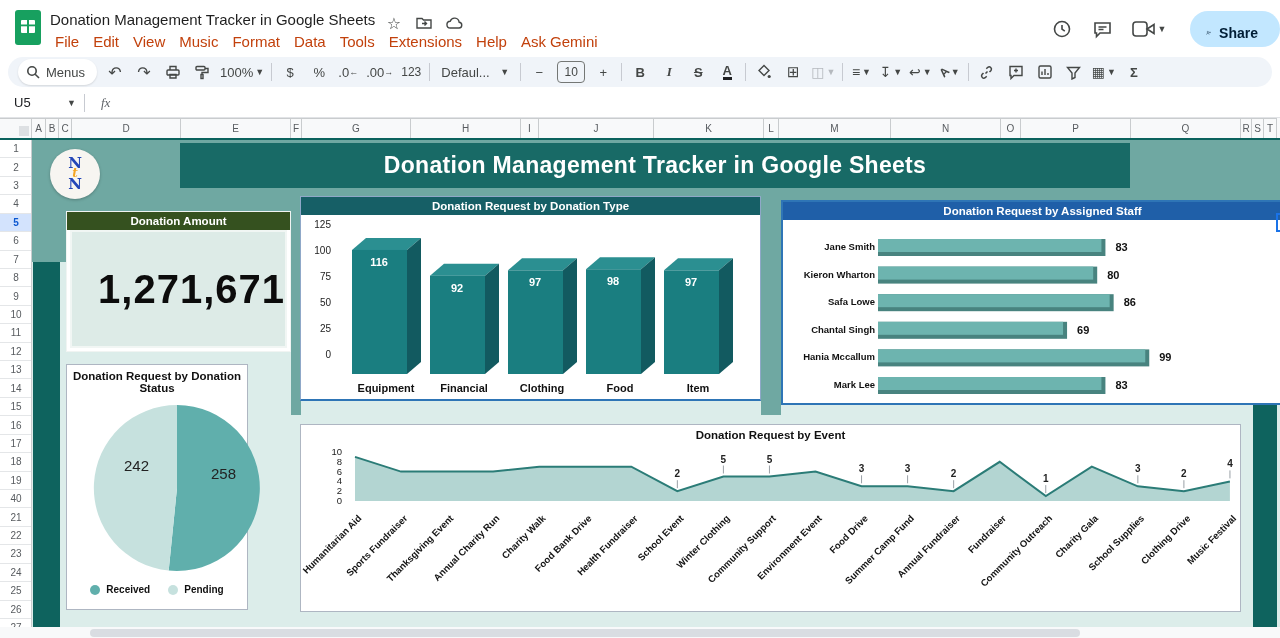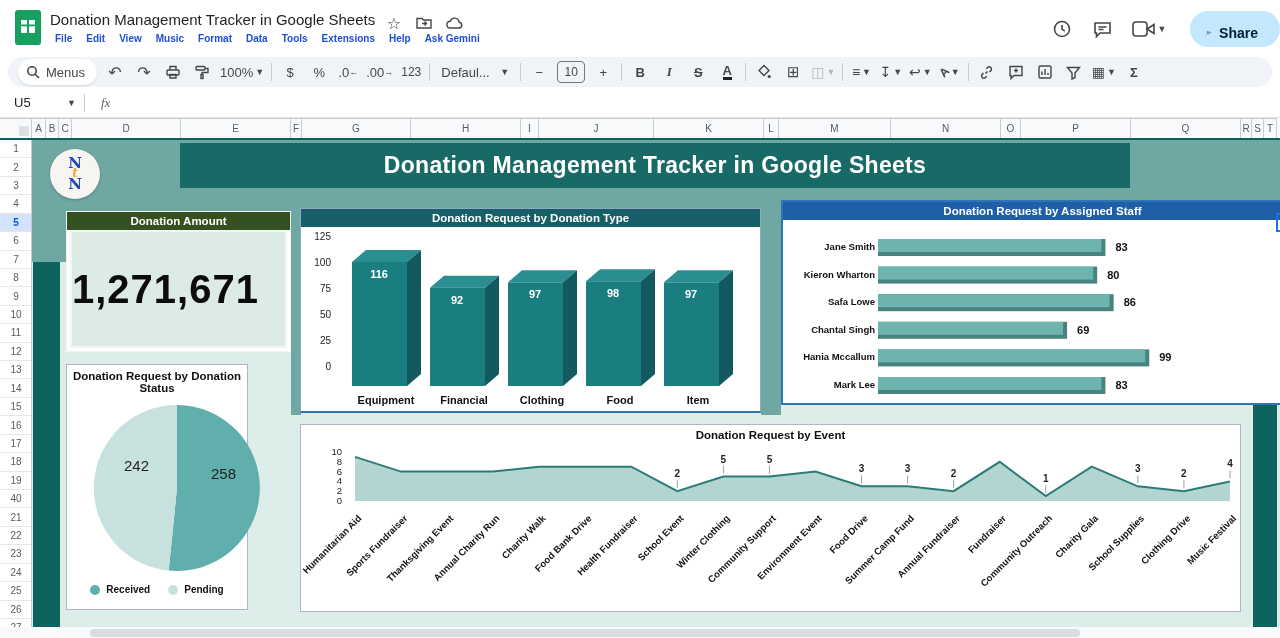--- a/index.html
+++ b/index.html
@@ -7,21 +7,21 @@
   body { font-family:"Liberation Sans","DejaVu Sans",sans-serif; }
   #app { position:relative; width:1280px; height:638px; overflow:hidden; background:#fff; }
 
   
   .topbar { position:absolute; left:0; top:0; width:1280px; height:56px; background:#fff; }
   .sheets-logo { position:absolute; left:15px; top:10px; width:26px; height:35px; }
   .doc-title { position:absolute; left:50px; top:11px; font-size:15px; color:#1f1f1f; white-space:nowrap; }
   .title-icons { position:absolute; left:384px; top:13px; display:flex; gap:10px; align-items:center; color:#444746; }
   .title-icons .tic { width:20px; height:20px; display:flex; align-items:center; justify-content:center; font-size:16px; }
   .menubar { position:absolute; left:48px; top:31px; height:20px; display:flex; }
-  .menubar span { font-size:10px; color:#1d4ed8; padding:2px 7px; border-radius:4px; cursor:default;font-weight:bold; }
+  .menubar span { font-size:15px; color:#c2410c; padding:2px 7px; border-radius:4px; cursor:default; }
   .top-right { position:absolute; right:0; top:12px; height:34px; display:flex; align-items:center; gap:16px; }
   .tr-icon { width:24px; height:24px; display:flex; align-items:center; justify-content:center; color:#444746; }
   .share-pill { display:flex; align-items:center; gap:8px; background:#c2e7ff; color:#001d35; font-size:14px; font-weight:bold;
                 height:36px; padding:8px 22px 0 16px; border-radius:18px; margin-left:6px; width:90px; }
 
   
   .toolbar { position:absolute; left:8px; top:57px; width:1264px; height:30px; background:#f0f4f9; border-radius:15px;
              display:flex; align-items:center; gap:7px; padding:0 10px; color:#444746; font-size:13px; }
   .tb { height:24px; min-width:22px; display:flex; align-items:center; justify-content:center; border-radius:4px; white-space:nowrap; }
   .tb.txt { font-weight:bold; font-size:13px; }
@@ -61,30 +61,30 @@
   .logo-circle { left:18px; top:9px; width:50px; height:50px; background:#f7f5f1; border-radius:50%; box-shadow:0 1px 3px rgba(0,0,0,.25);
                  display:flex; flex-direction:column; align-items:center; justify-content:center; line-height:.78; font-family:"DejaVu Serif","Liberation Serif",serif; }
   .logo-circle .n { color:#2446b8; font-weight:bold; font-size:15px; }
   .logo-circle .t { color:#f5a524; font-weight:bold; font-style:italic; font-size:12px; }
 
   .panel { position:absolute; background:#fff; }
   .phead { height:18px; display:flex; align-items:center; justify-content:center; color:#fff; font-size:11.5px; font-weight:bold; }
 
   .amount-panel { left:34px; top:71px; width:225px; height:141px; border:1px solid #f0f4f2; }
   .amount-body { position:absolute; left:3px; right:3px; top:18px; bottom:3px; background:#ddebe7; border:2px solid #f1f6f4;
-                 display:flex; align-items:center; justify-content:flex-start; }
+                 display:flex; align-items:center; justify-content:flex-end; }
   .amount-value { font-size:40px; font-weight:bold; color:#0c0c0c; letter-spacing:1px; }
 
   .pie-panel { left:34px; top:224px; width:182px; height:246px; border:1px solid #aeb6c2; }
   .pie-title { position:absolute; left:0; top:5px; width:100%; text-align:center; font-size:11.5px; font-weight:bold; color:#111; }
   .legend { position:absolute; left:0; bottom:14px; width:100%; display:flex; justify-content:center; gap:18px; align-items:center; }
   .legend .li { display:flex; gap:6px; align-items:center; font-size:10px; font-weight:bold; color:#111; }
   .dot { width:10px; height:10px; border-radius:50%; }
 
-  .type-panel { left:268px; top:68px; width:461px; height:205px; border:1px solid #8fa8c8; border-bottom:2px solid #2e75b6; }
+  .type-panel { left:268px; top:56px; width:461px; height:205px; border:1px solid #8fa8c8; border-bottom:2px solid #2e75b6; }
   .staff-panel { left:749px; top:60px; width:523px; height:205px; border:2px solid #2e75b6; }
   .event-panel { left:268px; top:284px; width:941px; height:188px; border:1px solid #aeb6c2; }
   .event-title { position:absolute; left:0; top:4px; width:100%; text-align:center; font-size:11.5px; font-weight:bold; color:#111; }
 
   .sel-fragment { position:absolute; left:1244px; top:73px; width:5px; height:19px; border:2px solid #1a73e8; border-right:none; }
 
   
   .hscroll-zone { position:absolute; left:0; top:627px; width:1280px; height:11px; background:#f8f9fa; }
   .hthumb { position:absolute; left:90px; top:2px; width:990px; height:8px; background:#d9dde2; border-radius:4px; }
 

